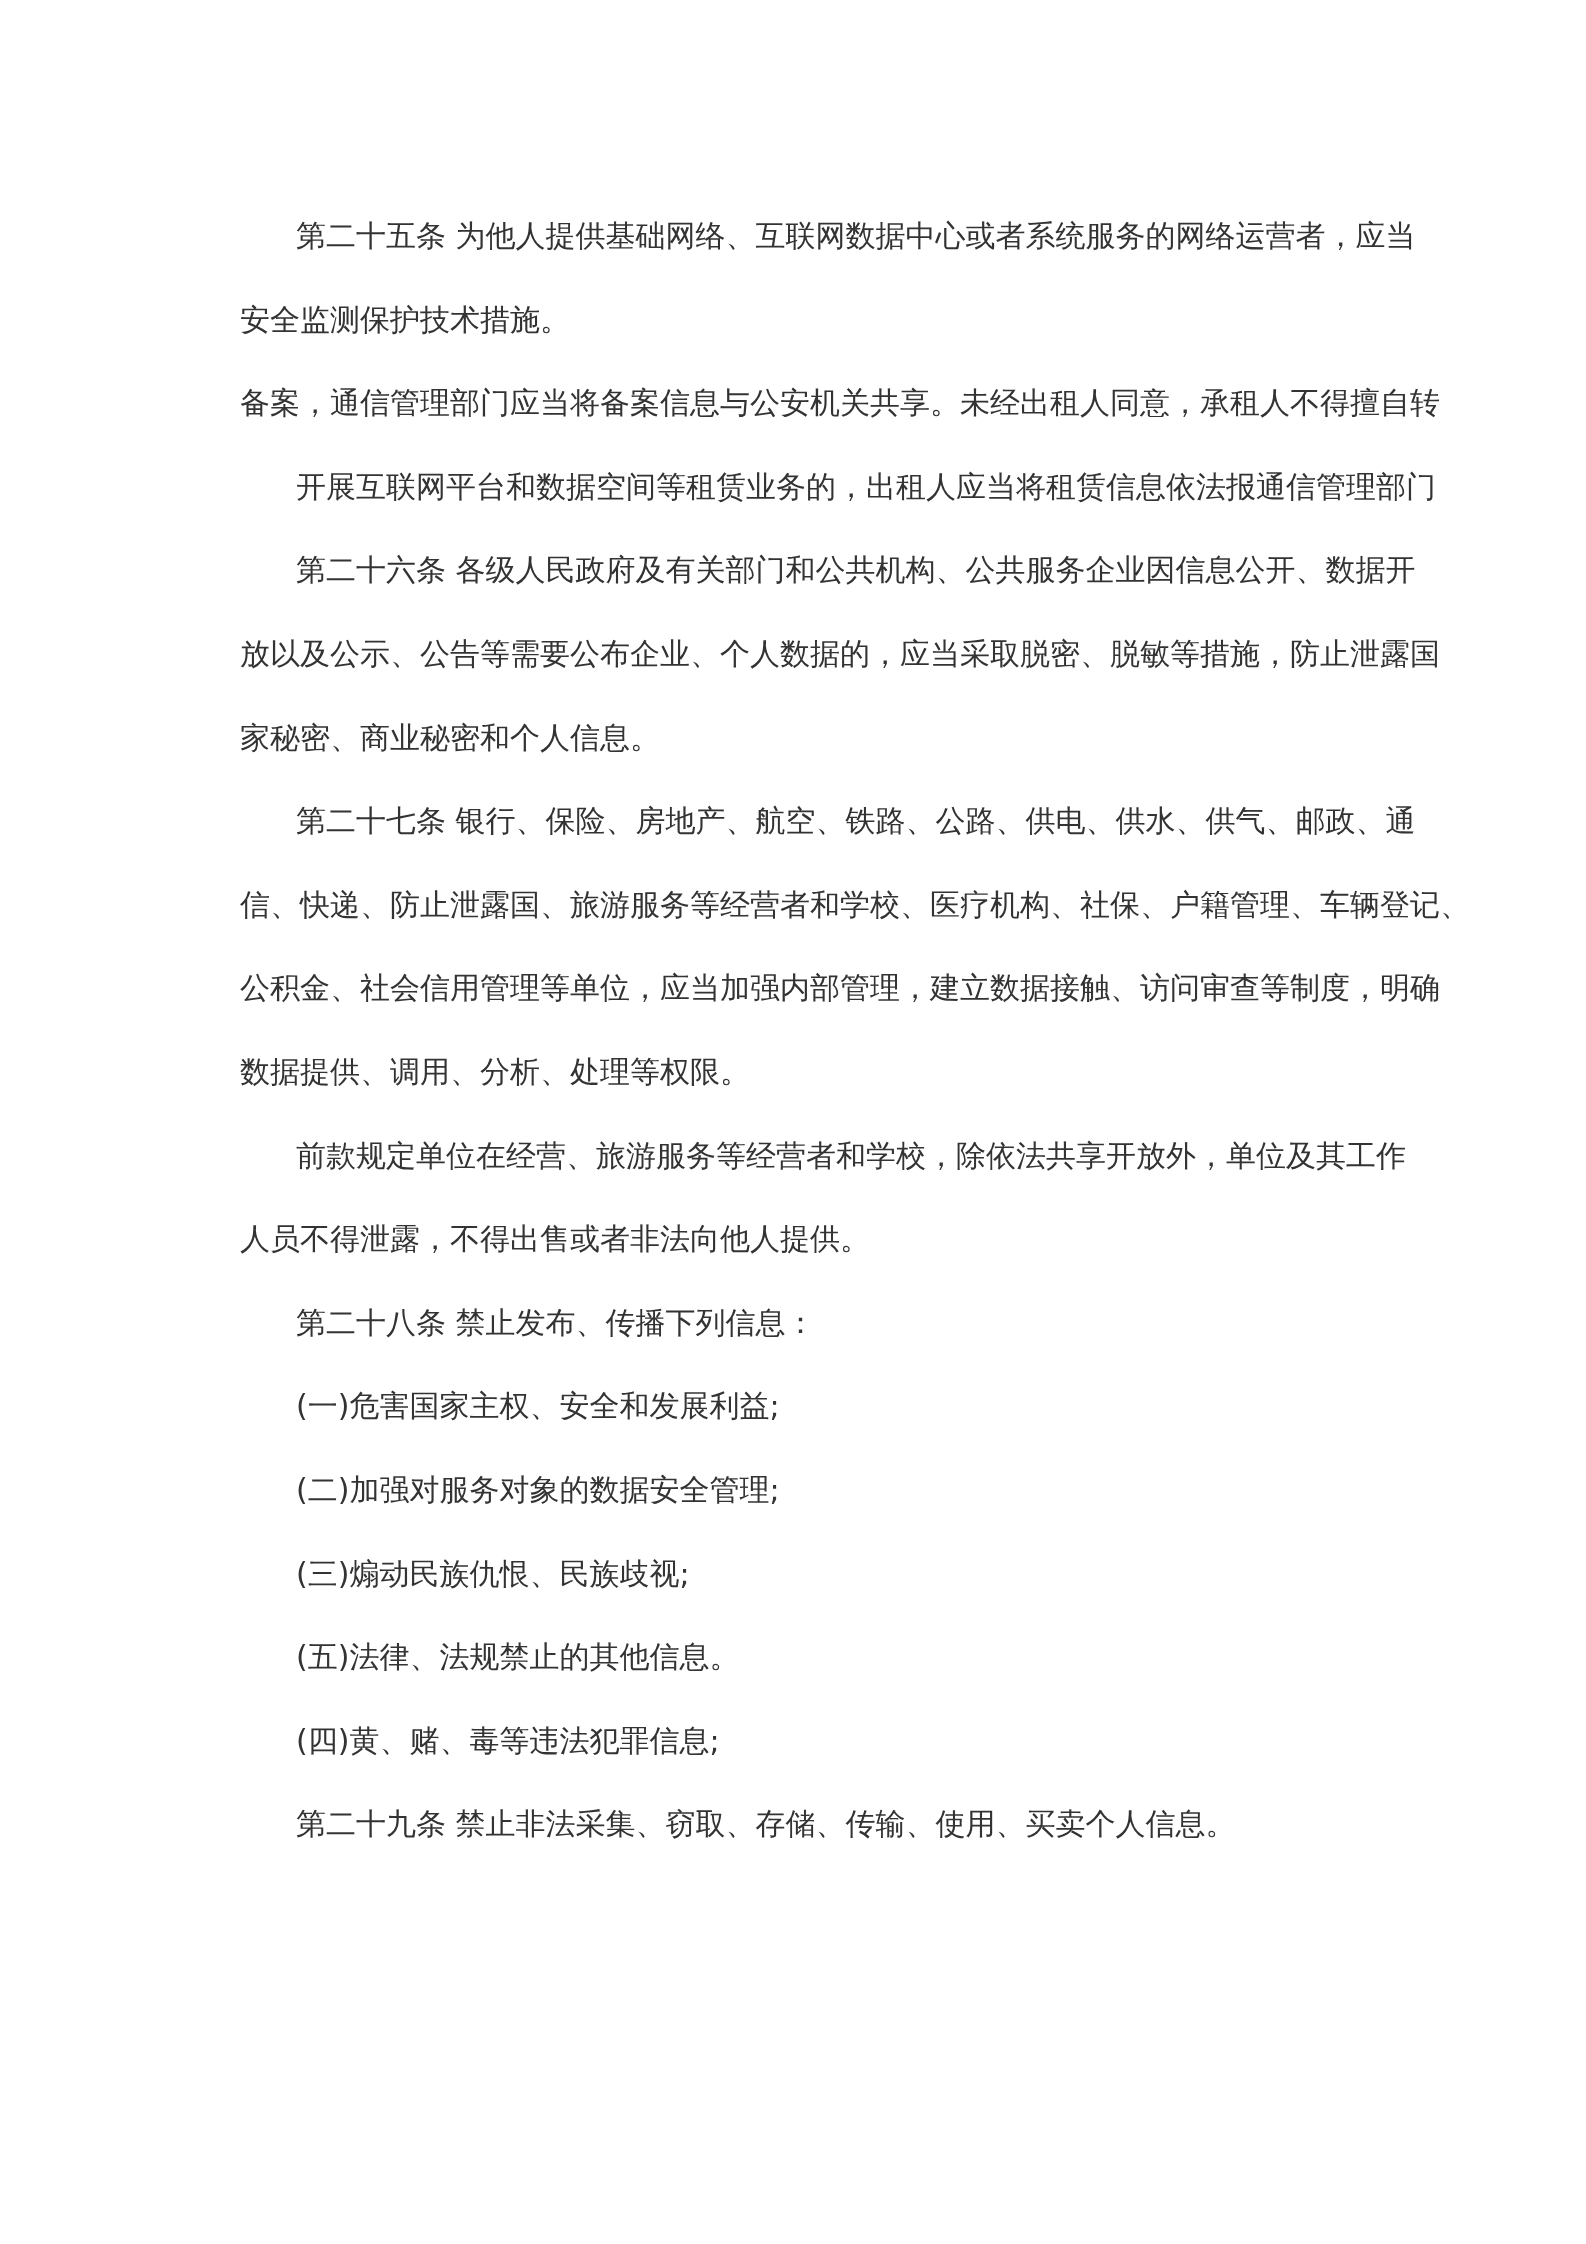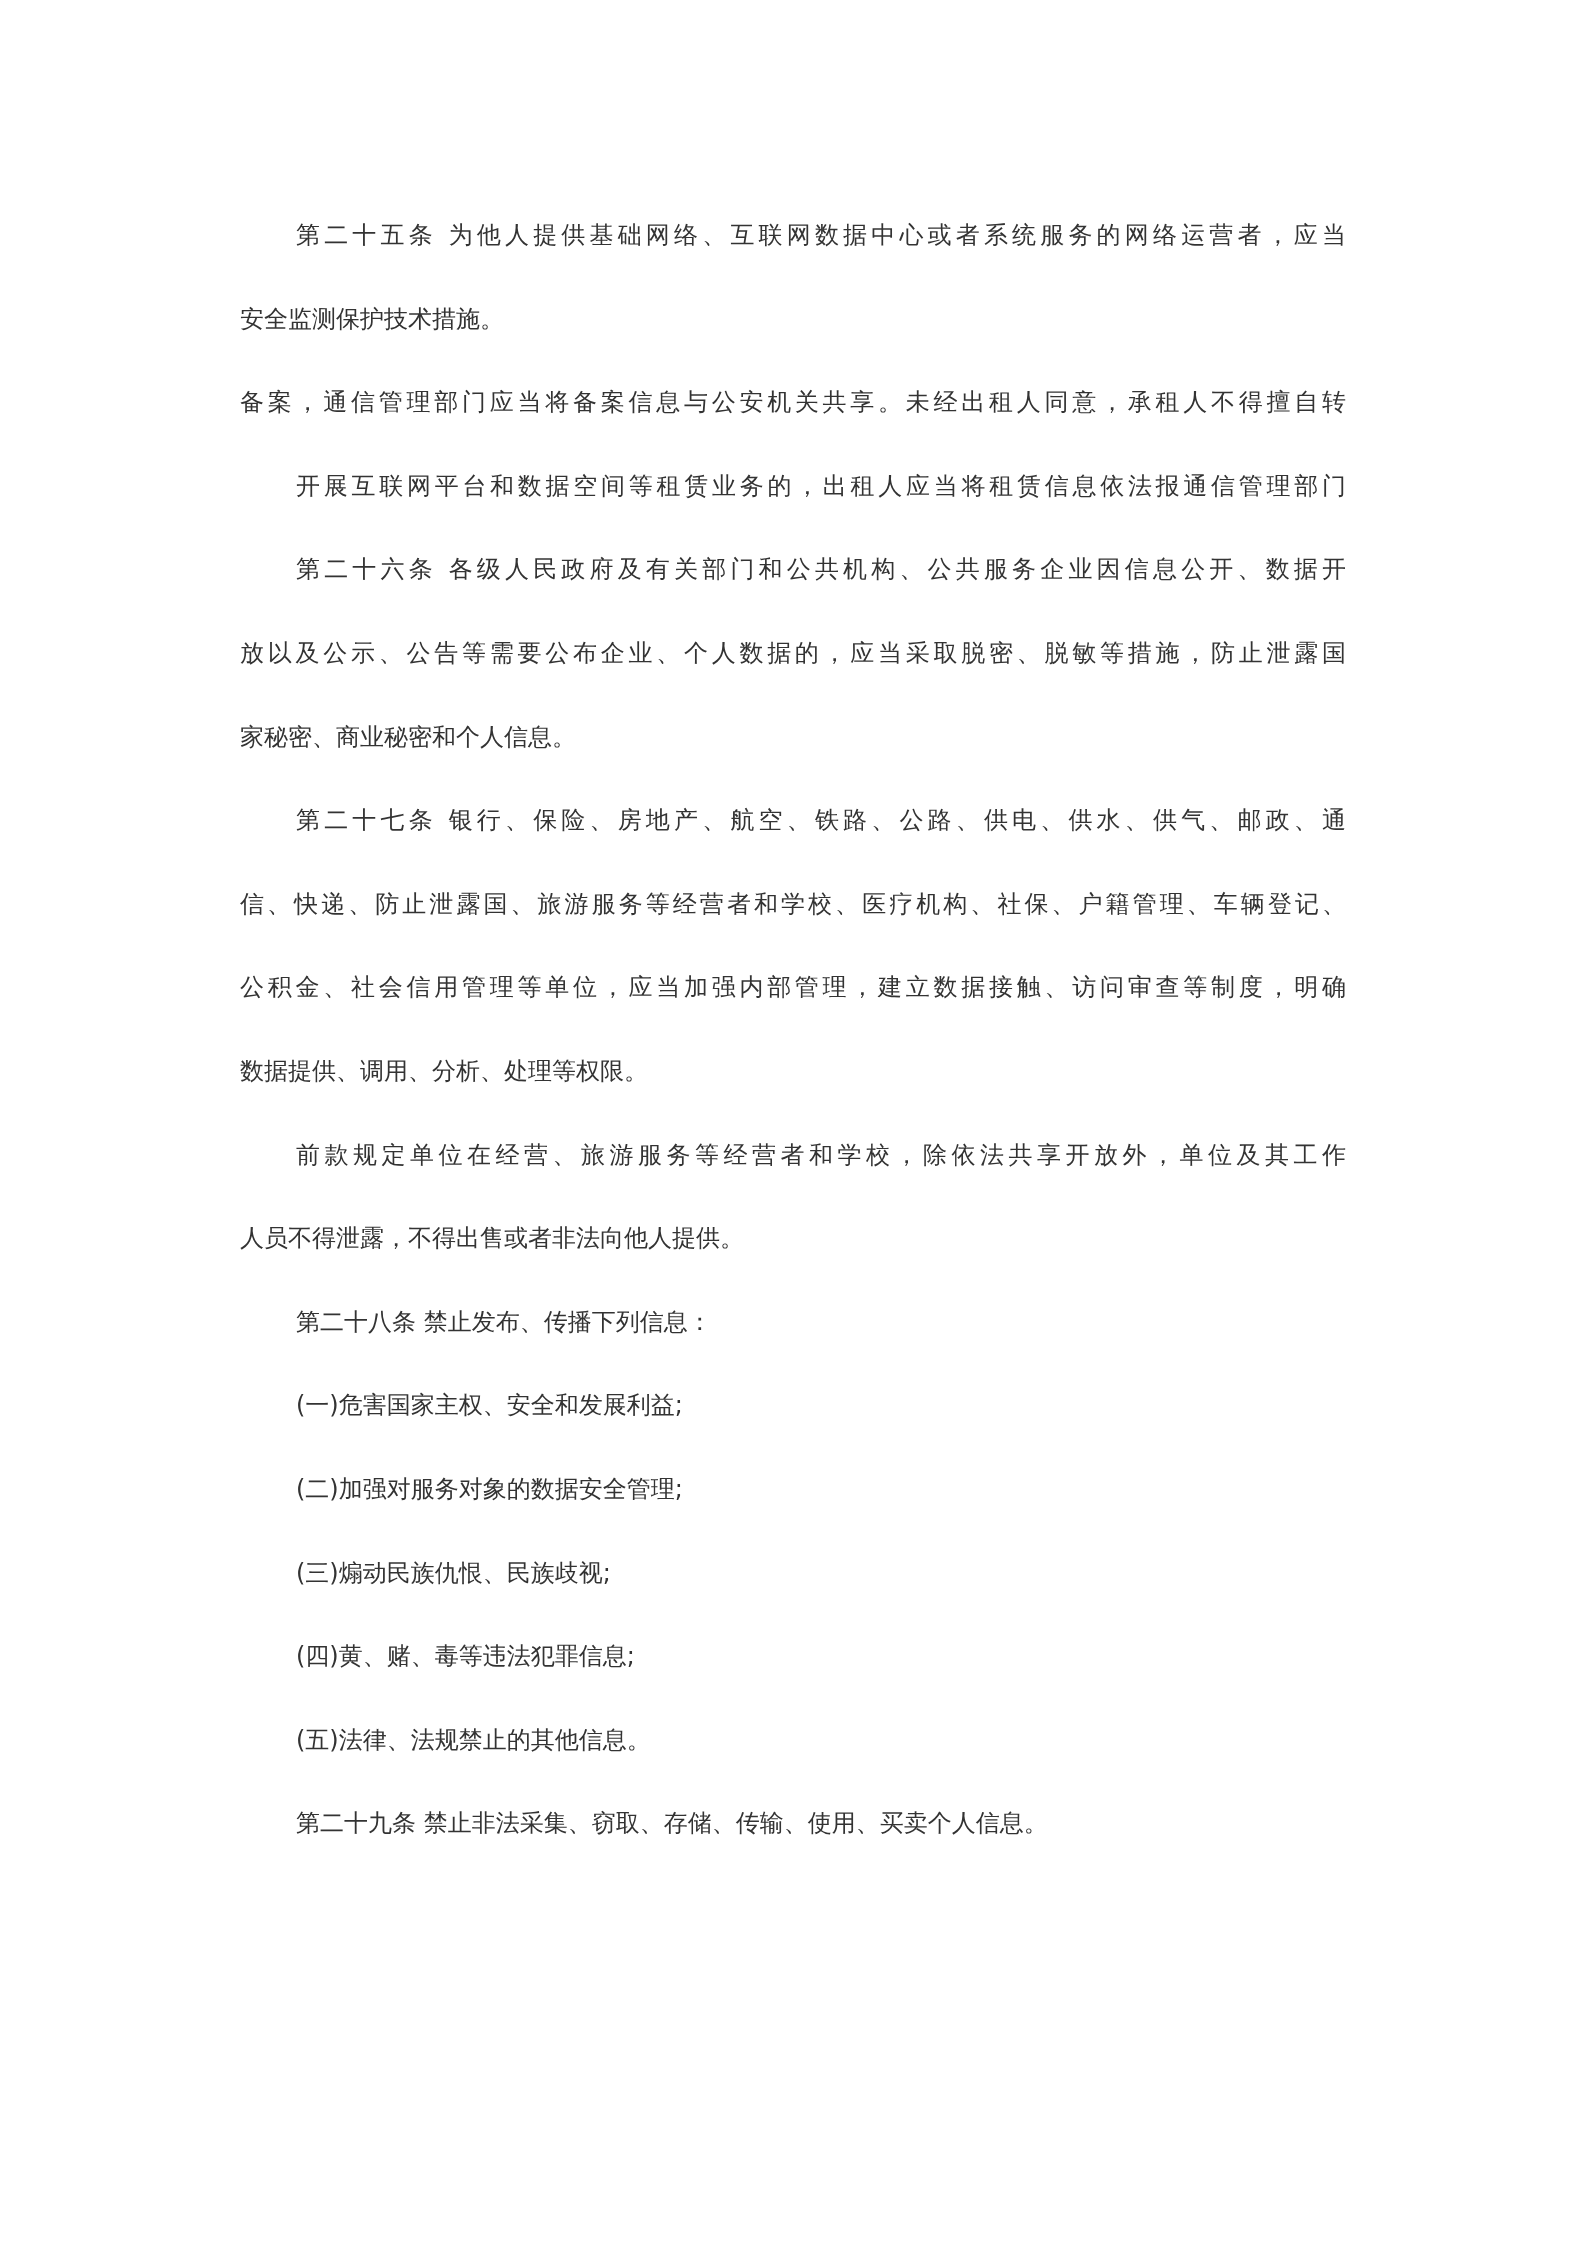--- a/index.html
+++ b/index.html
@@ -22,21 +22,21 @@
     width: 1106px;
   }
   .para {
     margin: 0;
     padding: 0;
   }
   .line {
     display: block;
     height: 83.6px;
     line-height: 83.6px;
-    font-size: 24px;
+    font-size: 30px;
     white-space: nowrap;
     overflow: visible;
   }
   .line.justify {
     text-align: justify;
     text-align-last: justify;
   }
   .line.indent {
     padding-left: 56px;
   }
@@ -87,23 +87,23 @@
   <p class="para">
     <span class="line indent">(一)危害国家主权、安全和发展利益;</span>
   </p>
   <p class="para">
     <span class="line indent">(二)加强对服务对象的数据安全管理;</span>
   </p>
   <p class="para">
     <span class="line indent">(三)煽动民族仇恨、民族歧视;</span>
   </p>
   <p class="para">
-    <span class="line indent">(四)黄、赌、毒等违法犯罪信息;</span>
+    <span class="line indent">(五)法律、法规禁止的其他信息。</span>
   </p>
   <p class="para">
-    <span class="line indent">(五)法律、法规禁止的其他信息。</span>
+    <span class="line indent">(四)黄、赌、毒等违法犯罪信息;</span>
   </p>
 
   <p class="para">
     <span class="line indent">第二十九条 禁止非法采集、窃取、存储、传输、使用、买卖个人信息。</span>
   </p>
 
 </div>
 
 </body></html>

